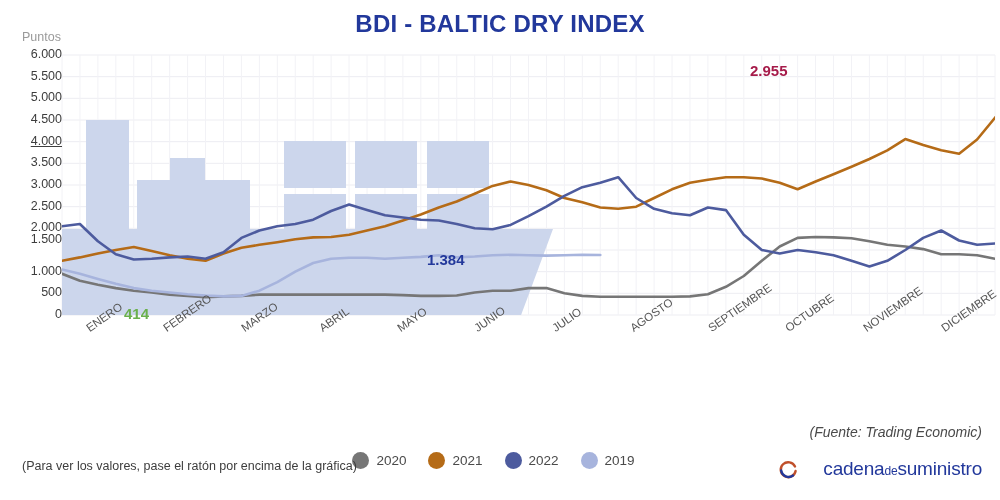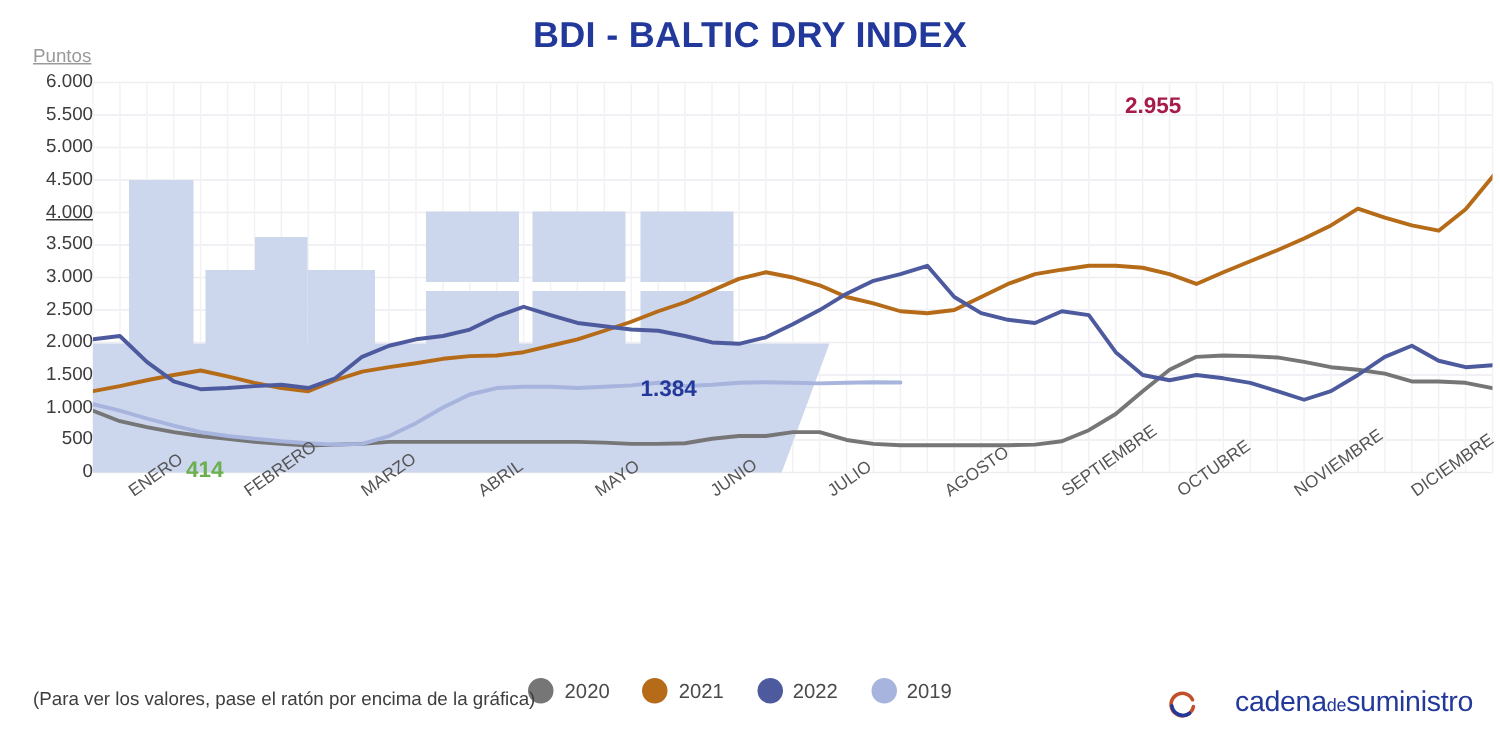--- a/index.html
+++ b/index.html
@@ -9,21 +9,21 @@
     overflow:hidden;position:relative;
   }
   #chart-root{position:absolute;left:0;top:0;width:1000px;height:500px;}
 
   .chart-title{
     position:absolute;left:0;top:10px;width:1000px;text-align:center;
     font-size:24px;font-weight:bold;color:#22389b;letter-spacing:.2px;
   }
   .axis-unit{
     position:absolute;left:22px;top:30px;
-    font-size:12.5px;color:#9a9a9a;text-decoration:underline;
+    font-size:12.5px;color:#9a9a9a;
   }
   #plot-svg{position:absolute;left:0;top:0;}
 
   .ytick{
     position:absolute;right:0;width:58px;text-align:right;
     font-size:12.5px;color:#3d3d3d;transform:translateY(-8px);
   }
   #ylabels{position:absolute;left:0;top:0;width:62px;height:432px;}
 
   #xlabels{position:absolute;left:0;top:0;width:1000px;height:500px;}
@@ -167,21 +167,21 @@
   <div id="ylabels">
       <div class="ytick" style="top: 55px;">6.000</div>
       <div class="ytick" style="top: 76.6667px;">5.500</div>
       <div class="ytick" style="top: 98.3333px;">5.000</div>
       <div class="ytick" style="top: 120px;">4.500</div>
       <div class="ytick" style="top: 141.667px; text-decoration: underline;">4.000</div>
       <div class="ytick" style="top: 163.333px;">3.500</div>
       <div class="ytick" style="top: 185px;">3.000</div>
       <div class="ytick" style="top: 206.667px;">2.500</div>
       <div class="ytick" style="top: 228.333px;">2.000</div>
-      <div class="ytick" style="top: 250px;">1.500</div>
+      <div class="ytick" style="top: 240px;">1.500</div>
       <div class="ytick" style="top: 271.667px;">1.000</div>
       <div class="ytick" style="top: 293.333px;">500</div>
       <div class="ytick" style="top: 315px;">0</div>
     </div>
   <div id="xlabels">
       <div class="xtick" style="left: 83.5308px; top: 324px;">ENERO</div>
       <div class="xtick" style="left: 161.281px; top: 324px;">FEBRERO</div>
       <div class="xtick" style="left: 239.031px; top: 324px;">MARZO</div>
       <div class="xtick" style="left: 316.781px; top: 324px;">ABRIL</div>
       <div class="xtick" style="left: 394.531px; top: 324px;">MAYO</div>
@@ -211,20 +211,21 @@
       <div class="legend-item">
         <span class="legend-dot" style="background: rgb(77, 91, 158);"></span>
         <span class="legend-label">2022</span>
       </div>
       <div class="legend-item">
         <span class="legend-dot" style="background: rgb(167, 180, 221);"></span>
         <span class="legend-label">2019</span>
       </div>
     </div>
 
+  <div class="source-note">(Fuente: Trading Economic)</div>
   <div class="hover-note">(Para ver los valores, pase el ratón por encima de la gráfica)</div>
 
   <div id="brand">
     <svg width="22" height="22" viewBox="0 0 22 22">
       <path d="M18 8.5 A7.5 7.5 0 1 0 18.6 13" fill="none" stroke="#c0502a" stroke-width="2.4" stroke-linecap="round"></path>
       <path d="M4.2 12.5 A7.5 7.5 0 0 0 16 17.5" fill="none" stroke="#22389b" stroke-width="2.4" stroke-linecap="round"></path>
     </svg>
     <span class="brand-text"><span>cadena</span><span class="b-de">de</span><span>suministro</span></span>
   </div>
 </div>

